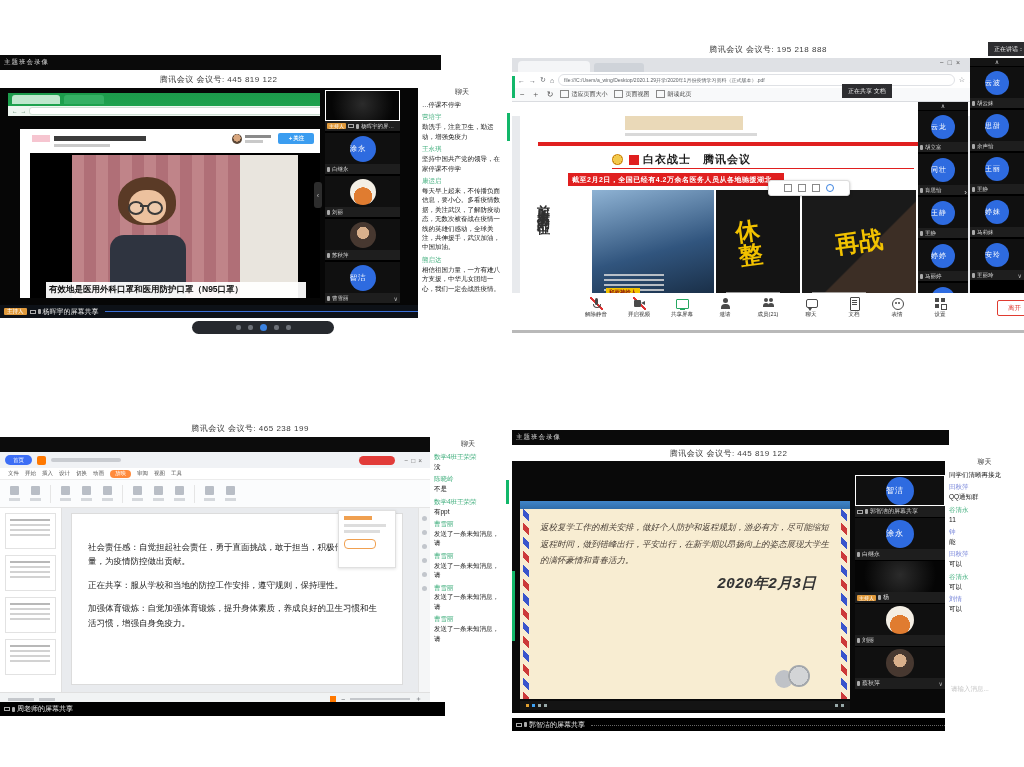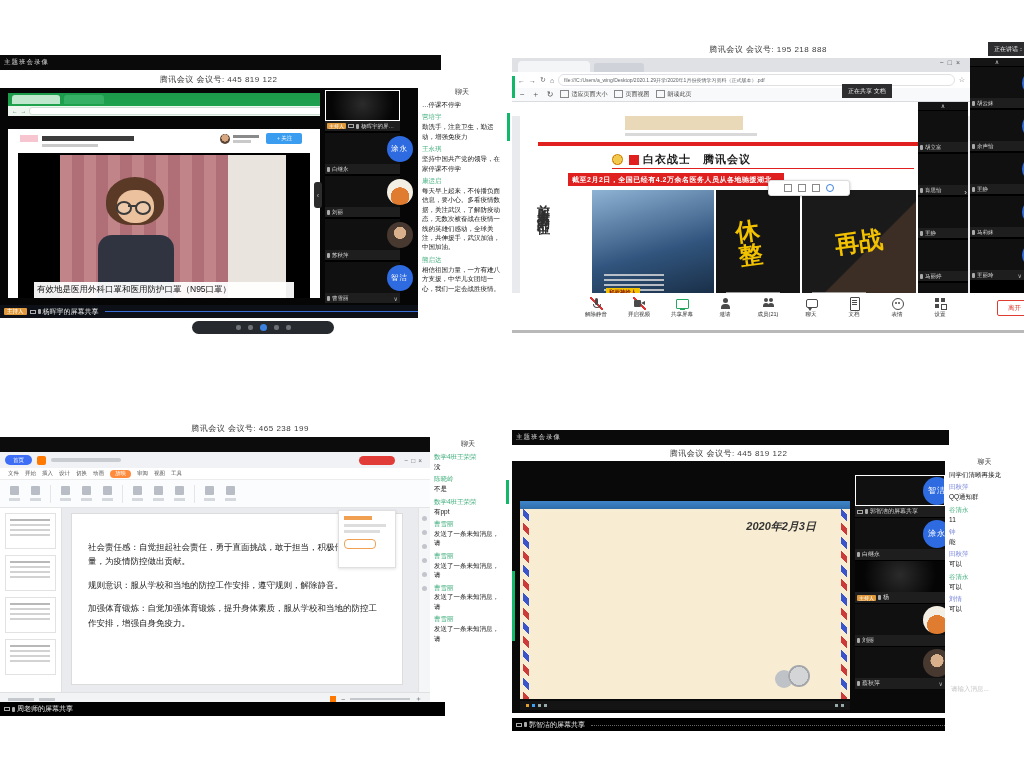--- a/index.html
+++ b/index.html
@@ -16,21 +16,21 @@
 
   
   .strip{background:#000;}
   .ptile{height:42px;margin-bottom:1px;position:relative;}
   .av-wrap{height:31px;background:#101010;position:relative;}
   .k-video .av-wrap{background:radial-gradient(circle at 50% 45%,#2b2b2b 0%,#050505 75%);}
   .hl-border{position:absolute;inset:0;pointer-events:none;}
   .hl-border.on{border:1px solid #fff;}
   .av-circle{position:absolute;left:50%;top:50%;transform:translate(-50%,-50%);
      width:26px;height:26px;border-radius:50%;background:#2e6be0;color:#fff;font-size:7.5px;
-     display:flex;align-items:center;justify-content:center;letter-spacing:1px;overflow:hidden;margin-left:37px;}
+     display:flex;align-items:center;letter-spacing:1px;overflow:hidden;}
   .k-photo-a .av-circle{background:radial-gradient(circle at 50% 68%,#e07c30 0 42%,#f4efe5 43%);color:transparent;}
   .k-photo-b .av-circle{background:radial-gradient(circle at 50% 42%,#d9b08c 0 30%,#473830 31%);color:transparent;}
   .pbar{display:flex;align-items:center;height:10px;background:#1e1e1e;color:#d8d8d8;
         font-size:5.5px;padding:0 2px;white-space:nowrap;overflow:hidden;}
   .pbadge{background:#e09a3c;color:#fff;font-size:5px;padding:0 2px;border-radius:1px;margin-right:2px;}
   .pbadge:empty{display:none;}
   .mini-mic{display:inline-block;width:3px;height:5px;background:#aaa;border-radius:1px;margin-right:2px;flex:none;}
   .mini-screen{display:none;width:6px;height:4px;border:1px solid #aaa;margin-right:2px;flex:none;box-sizing:border-box;}
   .mini-screen.has{display:inline-block;}
   .pname{overflow:hidden;text-overflow:ellipsis;}
@@ -207,22 +207,22 @@
 
   
   .bluebar{background:linear-gradient(180deg,#3f85c9,#2f6daa);}
   .letter{background:#f8edd2;position:relative;padding:10px 20px 0 20px;box-sizing:border-box;overflow:hidden;}
   .am{position:absolute;top:0;bottom:0;width:6px;
       background:repeating-linear-gradient(45deg,#cc3a3a 0 5px,#f8edd2 5px 10px,#3a55cc 10px 15px,#f8edd2 15px 20px);}
   .am-l{left:3px;} .am-r{right:3px;}
   .letter p{margin:0 0 5px;font-family:"Liberation Serif",serif;font-style:italic;font-size:8.5px;
             line-height:1.95;color:#4a4038;}
   .indent{text-indent:2em;}
-  .ldate{text-align:right;padding-right:14px;font-family:Liberation Sans, sans-serif;font-style:italic;
-         font-weight:bold;font-size:11px;color:#333;}
+  .ldate{text-align:right;padding-right:14px;font-family:Liberation Mono, monospace;font-style:italic;
+         font-weight:bold;font-size:15px;color:#333;}
   .stamp{position:absolute;right:40px;bottom:12px;width:22px;height:22px;border-radius:50%;
          background:radial-gradient(circle,#cfd3d8 0 58%,#9aa0a8 59%);opacity:.9;
          box-shadow:-15px 3px 0 -2px #b9bec6;}
   .playerbar{background:#141414;
      background-image:linear-gradient(90deg,#e0a030 0 3px,transparent 3px 6px,#3da2f5 6px 9px,transparent 9px 12px,#9aa 12px 15px,transparent 15px 18px,#9aa 18px 21px,transparent 21px),
      linear-gradient(270deg,#9aa 0 3px,transparent 3px 6px,#9aa 6px 9px,transparent 9px 12px);
      background-repeat:no-repeat;background-position:6px 3px,right 6px top 3px;background-size:80px 3px,40px 3px;}
   .sliver{background:#12b76a;}
 </style>
 </head>
@@ -243,21 +243,21 @@
       <div class="abs" style="left:8px;top:5px;width:312px;height:205px;overflow:hidden;">
         <div class="abs bgreen" style="left:0;top:0;width:312px;height:13px;">
           <div class="btab active" style="left:4px;width:48px;"></div>
           <div class="btab" style="left:56px;width:40px;"></div>
         </div>
         <div class="abs baddr" style="left:0;top:13px;width:312px;height:10px;">
           <span class="navg">←</span>
           <span class="navg">→</span>
           <div class="burl"></div>
         </div>
-        <div class="abs bpage" style="left:0;top:23px;width:312px;height:182px;">
+        <div class="abs bpage" style="left:12px;top:23px;width:312px;height:182px;font-weight:bold;">
           <div class="pinktag"></div>
           <div class="ttlbar"></div>
           <div class="subbar"></div>
           <div class="authav"></div>
           <div class="authbar"></div>
           <div class="authbar2"></div>
           <div class="followbtn">＋关注</div>
           <div class="vid">
             <div class="curtain"></div>
             <div class="wall"></div>
@@ -727,22 +727,22 @@
       </div>
       <div class="wpsbody">
         <div class="thumbs">
           <div class="thumbcard"></div>
           <div class="thumbcard"></div>
           <div class="thumbcard"></div>
           <div class="thumbcard"></div>
         </div>
         <div class="slidepage">
           <p>社会责任感：自觉担起社会责任，勇于直面挑战，敢于担当，积极传播正能量，为疫情防控做出贡献。</p>
-          <p>规则意识：服从学校和当地的防控工作安排，遵守规则，解除静音。</p>
-          <p>加强体育锻炼：自觉加强体育锻炼，提升身体素质，服从学校和当地的防控工作安排，增强自身免疫力。</p>
+          <p>正在共享：服从学校和当地的防控工作安排，遵守规则，保持理性。</p>
+          <p>加强体育锻炼：自觉加强体育锻炼，提升身体素质，养成良好的卫生习惯和生活习惯，增强自身免疫力。</p>
         </div>
         <div class="minipanel">
           <div class="b1"></div>
             <div class="b2"></div>
             <div class="b3"></div>
             <div class="b4"></div>
         </div>
         <div class="rightrail"></div>
       </div>
       <div class="wpsstatus">
@@ -812,20 +812,21 @@
     <div class="abs titlerow" style="left:0;top:15px;width:433px;height:16px;">
       <span>腾讯会议 会议号: 445 819 122</span>
     </div>
 
     <div class="abs" style="left:0;top:31px;width:433px;height:252px;background:#090909;">
       <div class="abs sliver" style="left:0;top:110px;width:3px;height:70px;"></div>
       <div class="abs bluebar" style="left:8px;top:40px;width:330px;height:8px;"></div>
       <div class="abs letter" style="left:8px;top:48px;width:330px;height:190px;">
         <div class="am am-l"></div>
         <div class="am am-r"></div>
+        <p>返校复学工作的相关安排，做好个人防护和返程规划，游必有方，尽可能缩短返程时间，做到错峰出行，平安出行，在新学期以昂扬向上的姿态展现大学生的满怀豪情和青春活力。</p>
         <div class="ldate">2020年2月3日</div>
         <div class="stamp"></div>
       </div>
 
       <div class="abs playerbar" style="left:8px;top:240px;width:330px;height:9px;"></div>
 
       <div class="abs strip strip-br" style="left:343px;top:14px;width:90px;height:212px;">
 
           <div class="ptile k-blue">
             <div class="av-wrap">

